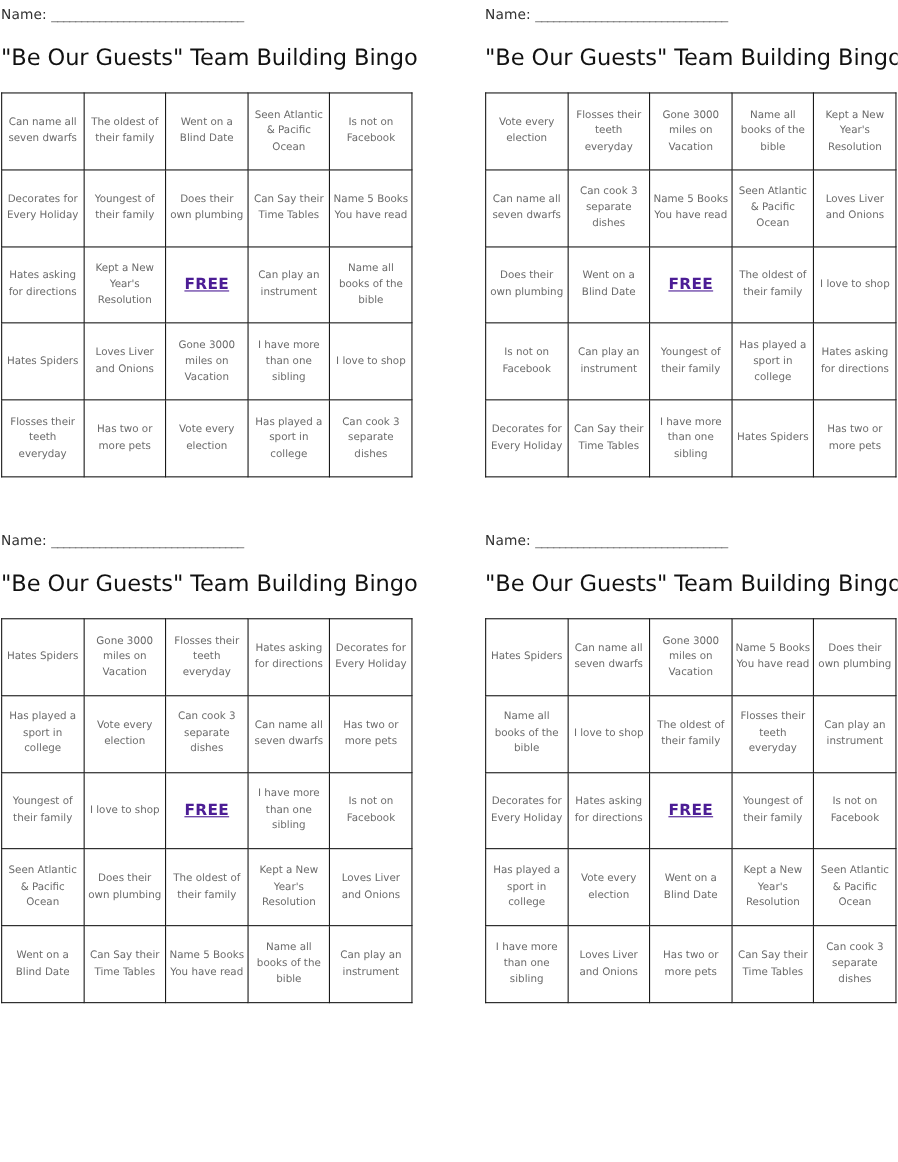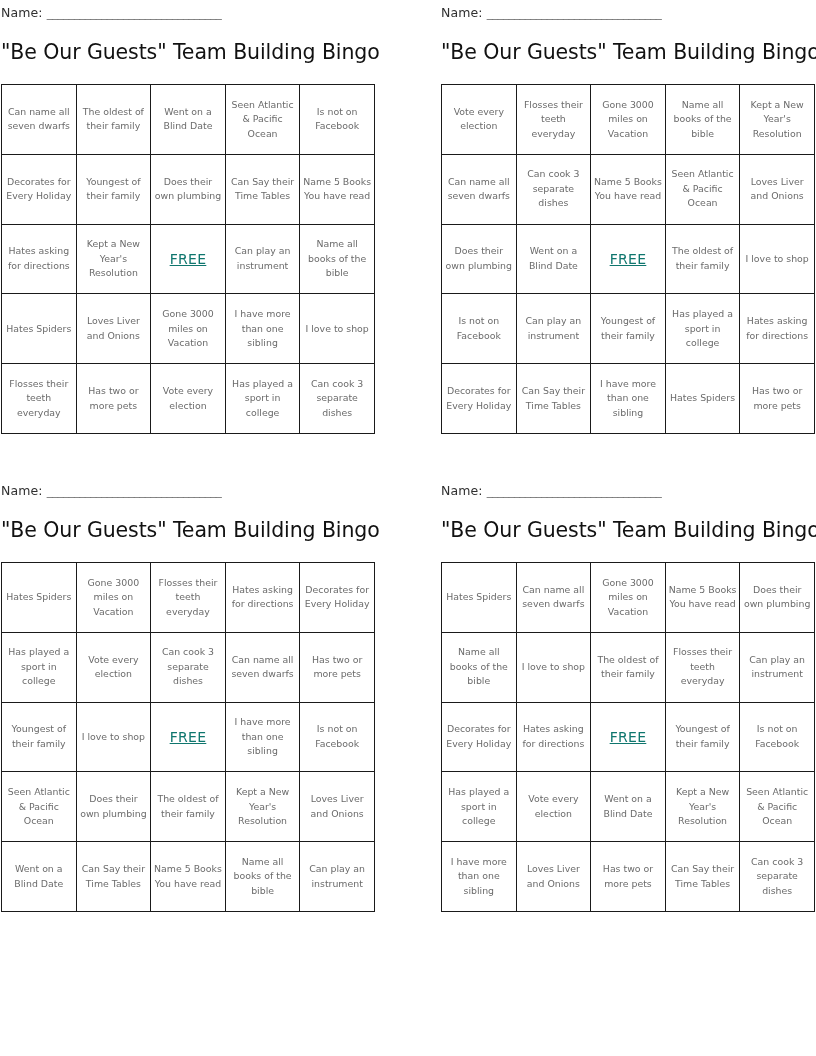--- a/index.html
+++ b/index.html
@@ -80,22 +80,22 @@
     font-size: 9.4px;
     line-height: 14.5px;
     color: #6b6b6b;
     padding: 1px 2px;
     box-sizing: border-box;
     word-wrap: break-word;
     font-family: "DejaVu Sans", sans-serif;
   }
   table.bingo td.free {
     font-size: 14px;
-    font-weight: normal;
-    color: #0f766e;
+    font-weight: bold;
+    color: #4c1d95;
     text-decoration: underline;
     letter-spacing: 0.3px;
   }
 </style>
 </head>
 <body>
 
 <div class="page">
   <div class="cards-grid">
 

